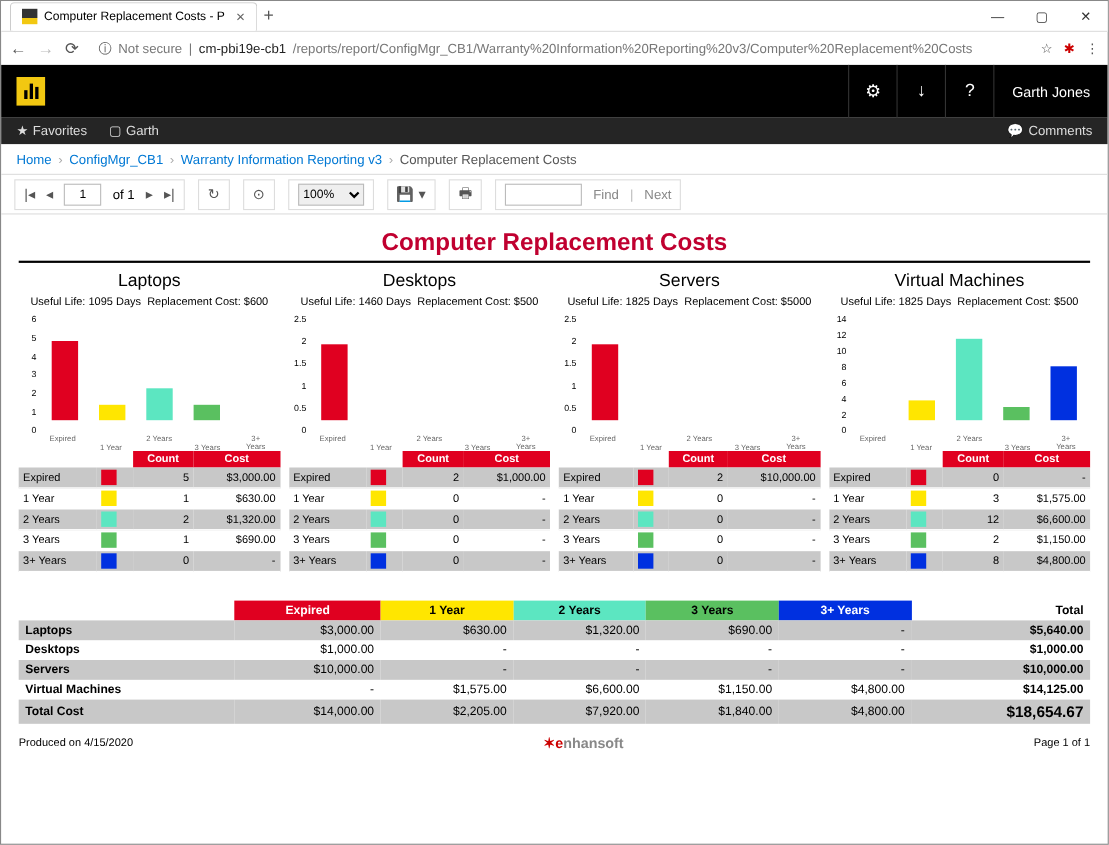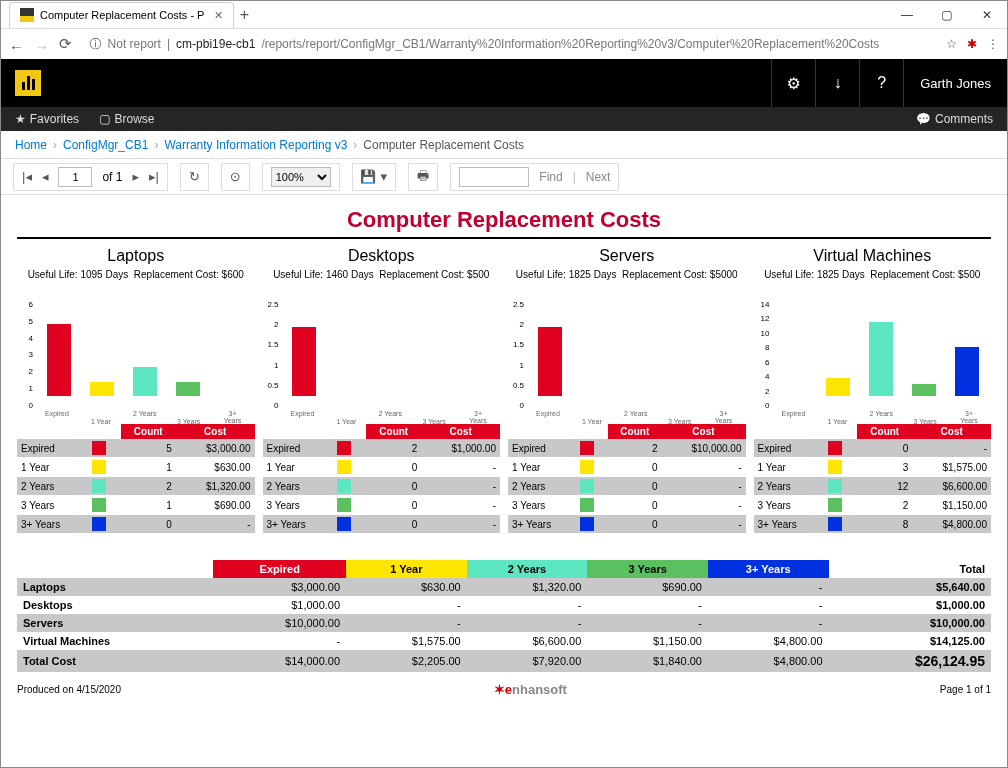--- a/index.html
+++ b/index.html
@@ -38,21 +38,21 @@
 .toolbar select{border:1px solid #bbb;font-size:11px;height:20px;width:60px}
 .toolbar .search-input{width:70px;border:1px solid #bbb;height:20px;font-size:11px}
 .report-scroll{height:572px;overflow:auto;position:relative}
 .report{padding:8px 16px;font-size:11px}
 .main-title{text-align:center;font-size:22px;font-weight:bold;color:#c00030;margin:4px 0}
 .subtitle{text-align:center;font-size:13px;color:#0066aa;margin:4px 0 6px}
 hr.thick{border:none;border-top:2px solid #000;margin:4px 0 8px}
 .quad{display:flex;gap:8px}
 .panel{flex:1}
 .panel-title{text-align:center;font-size:16px;margin-bottom:4px}
-.panel-sub{font-size:10px;margin-bottom:20px;text-align:center}
+.panel-sub{font-size:10px;margin-bottom:6px;text-align:center}
 .chart{height:110px;position:relative;display:flex}
 .y-axis{width:18px;display:flex;flex-direction:column;justify-content:space-between;font-size:8px;text-align:right;padding-right:2px}
 .plot{flex:1;position:relative}
 .bars{position:absolute;bottom:14px;left:0;right:0;height:88px;display:flex;align-items:flex-end;justify-content:space-around;padding:0 2px}
 .bar{width:24px}
 .x-labels{position:absolute;bottom:-14px;left:0;right:0;display:flex;justify-content:space-around;font-size:7px;color:#666}
 .x-labels span{width:24px;text-align:center}
 .mini-table{width:100%;border-collapse:collapse;font-size:10px;margin-top:14px}
 .mini-table th{background:#e00020;color:#fff;font-weight:bold;padding:2px 4px;text-align:center}
 .mini-table td{padding:2px 4px;border-bottom:1px solid #fff}
@@ -87,21 +87,21 @@
     <span>✕</span>
   </div>
 </div>
 
 <div class="addr-bar">
   <span class="arrow">←</span>
   <span class="arrow" style="color:#bbb">→</span>
   <span class="arrow">⟳</span>
   <div class="addr-url">
     <span>ⓘ</span>
-    <span class="url-gray">Not report</span>
+    <span class="url-gray">Not secure</span>
     <span class="url-gray">|</span>
     <span class="url-dark">cm-pbi19e-cb1</span>
       <span class="url-gray">/reports/report/ConfigMgr_CB1/Warranty%20Information%20Reporting%20v3/Computer%20Replacement%20Costs</span>
   </div>
   <span>☆</span>
   <span style="color:#c00">✱</span>
   <span>⋮</span>
 </div>
 
 <div class="black-bar">
@@ -117,21 +117,21 @@
     <div class="black-btn">↓</div>
     <div class="black-btn">?</div>
     <div class="user-box">Garth Jones</div>
   </div>
 </div>
 
 <div class="dark-bar">
   <span class="star">★</span>
   <span class="fav">Favorites</span>
   <span style="margin-right:4px">▢</span>
-  <span>Browse</span>
+  <span>Garth</span>
   <span class="comments">
       <span>💬</span>
       <span>Comments</span>
     </span>
 </div>
 
 <div class="breadcrumb">
   <a>Home</a>
     <span class="sep">›</span>
   <a>ConfigMgr_CB1</a>
@@ -511,21 +511,21 @@
             <td style="">$4,800.00</td>
             <td style="font-weight:bold;">$14,125.00</td>
           </tr>
           <tr>
             <td style="">Total Cost</td>
             <td style="">$14,000.00</td>
             <td style="">$2,205.00</td>
             <td style="">$7,920.00</td>
             <td style="">$1,840.00</td>
             <td style="">$4,800.00</td>
-            <td style="font-weight:bold;font-size:14px;">$26,124.95</td>
+            <td style="font-weight:bold;font-size:14px;">$18,654.67</td>
           </tr>
         </tbody>
       </table>
 
   <div class="footer-row">
     <span>Produced on 4/15/2020</span>
     <span class="brand"><span class="e">✶e</span><span class="rest">nhansoft</span></span>
     <span>Page 1 of 1</span>
   </div>
 </div>

